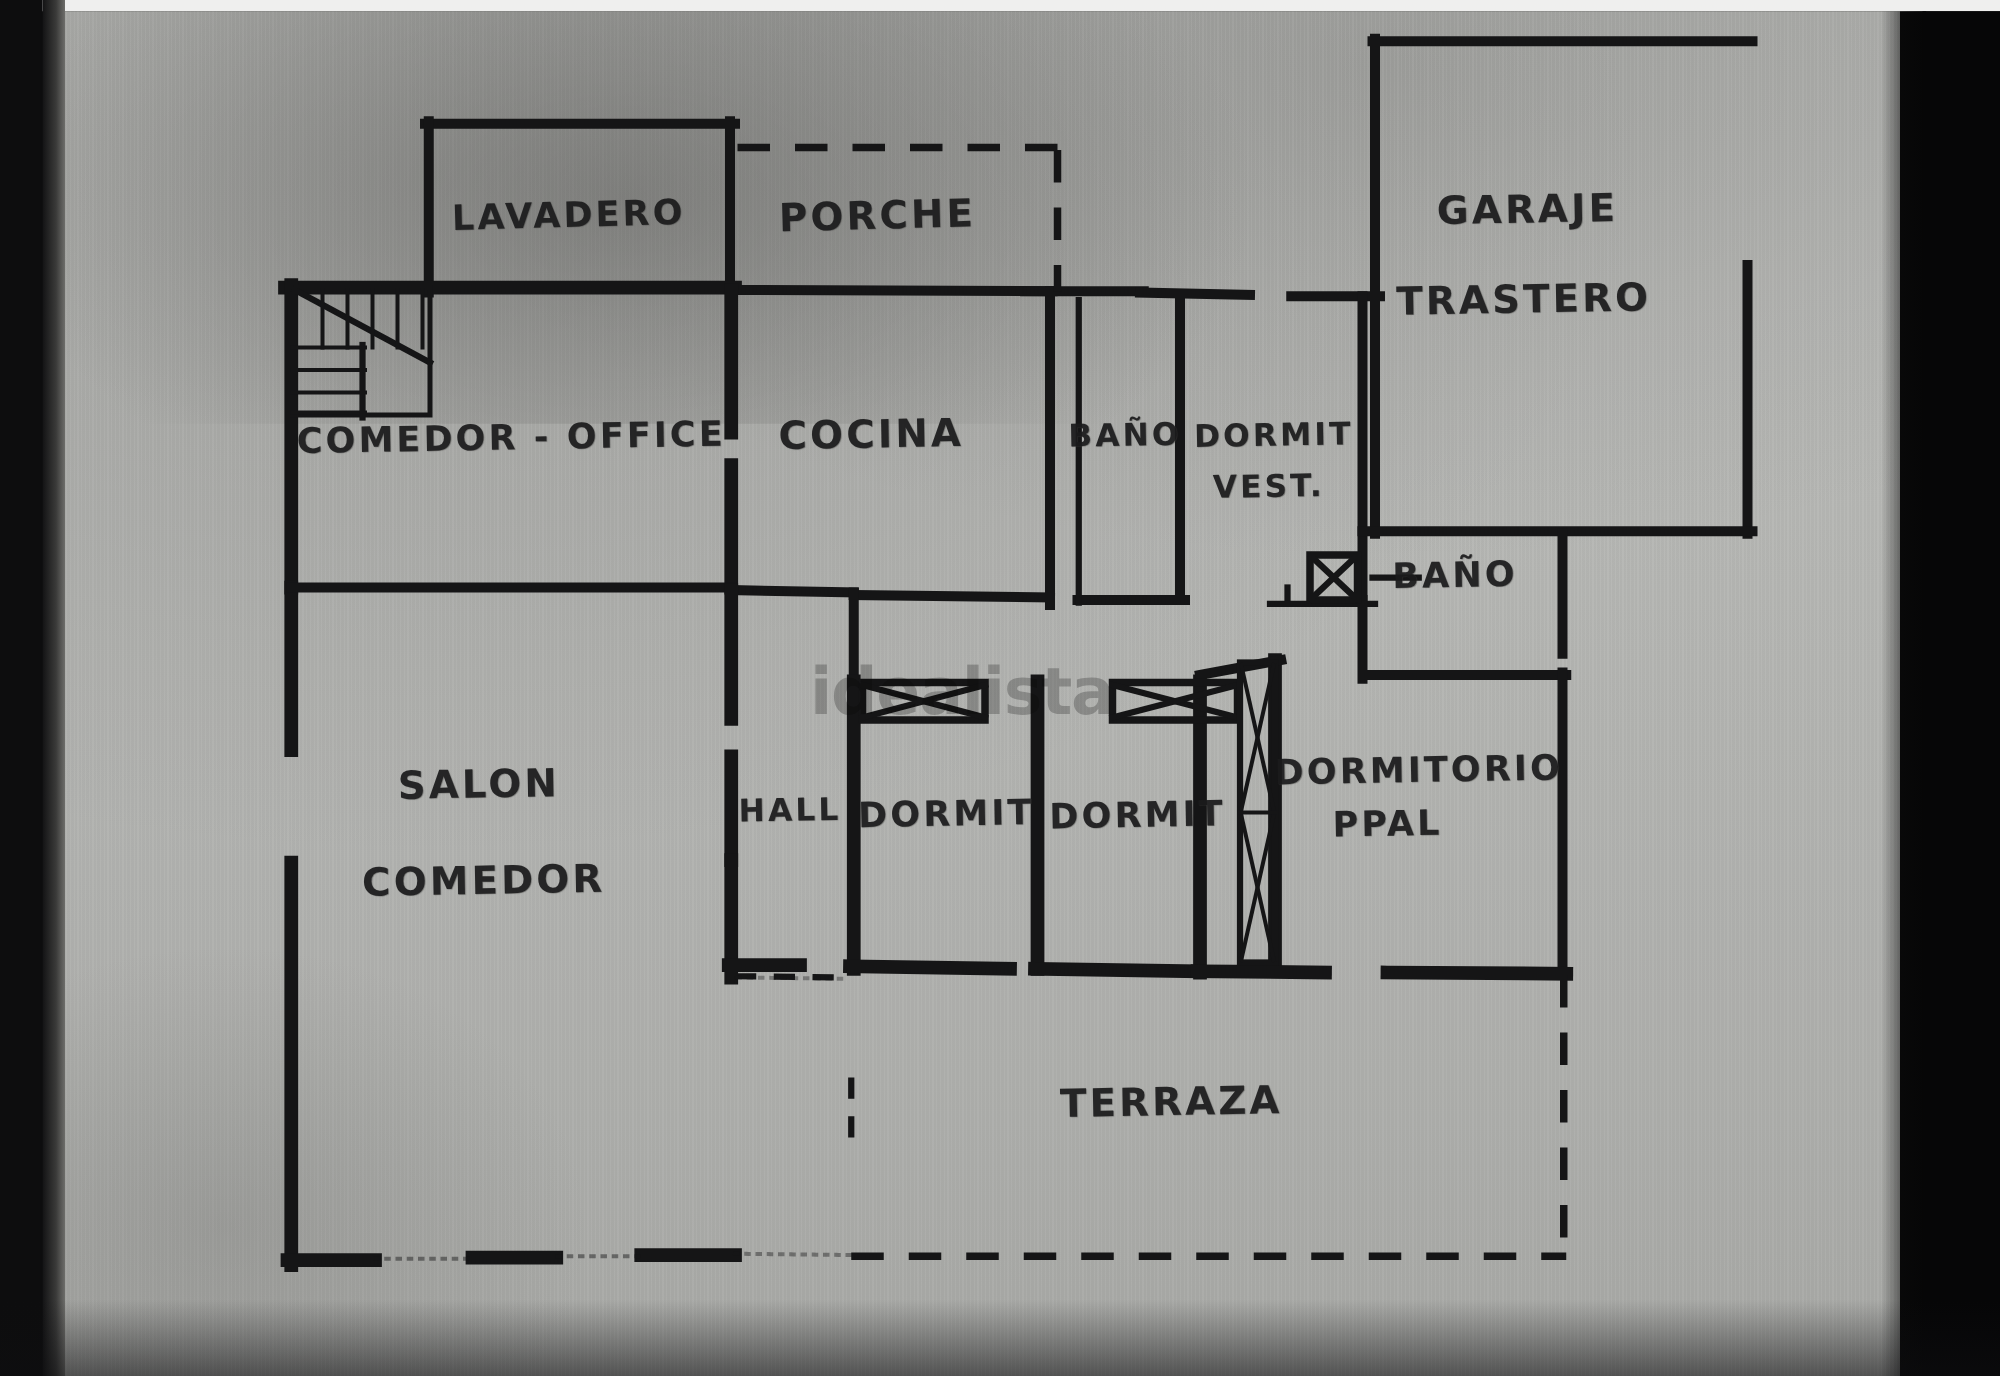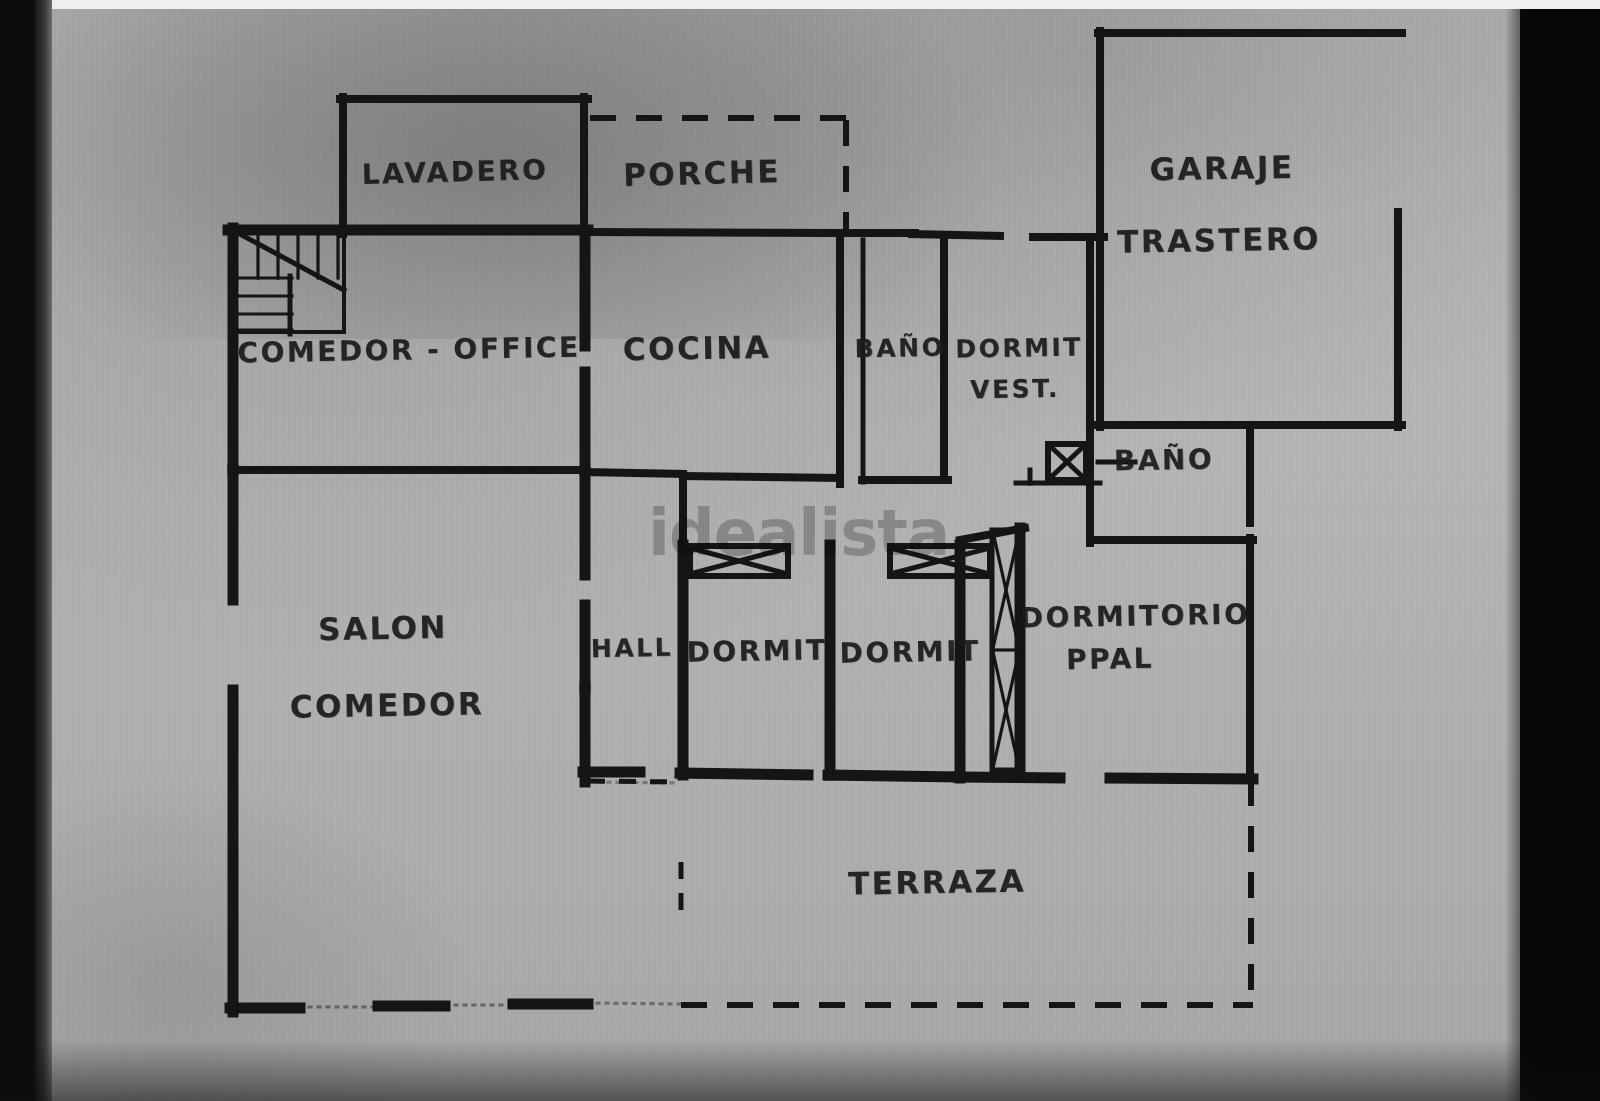--- a/index.html
+++ b/index.html
@@ -105,23 +105,23 @@
     transform-origin: center center;
     text-shadow: 0.6px 0.4px 0.7px rgba(60,60,58,0.55);
     opacity: 0.93;
   }
   .lbl.sm  { font-size: 25px; }
   .lbl.md  { font-size: 28px; }
   .lbl.lg  { font-size: 31px; }
 
   .wm {
     position: absolute;
-    left: 648px; top: 496px;
+    left: 648px; top: 524px;
     font-family: "DejaVu Sans", sans-serif;
-    font-size: 64px;
+    font-size: 52px;
     font-weight: 700;
     letter-spacing: -1px;
     color: rgba(60,60,60,0.30);
     mix-blend-mode: multiply;
     user-select: none;
   }
 </style>
 </head>
 <body>
 

